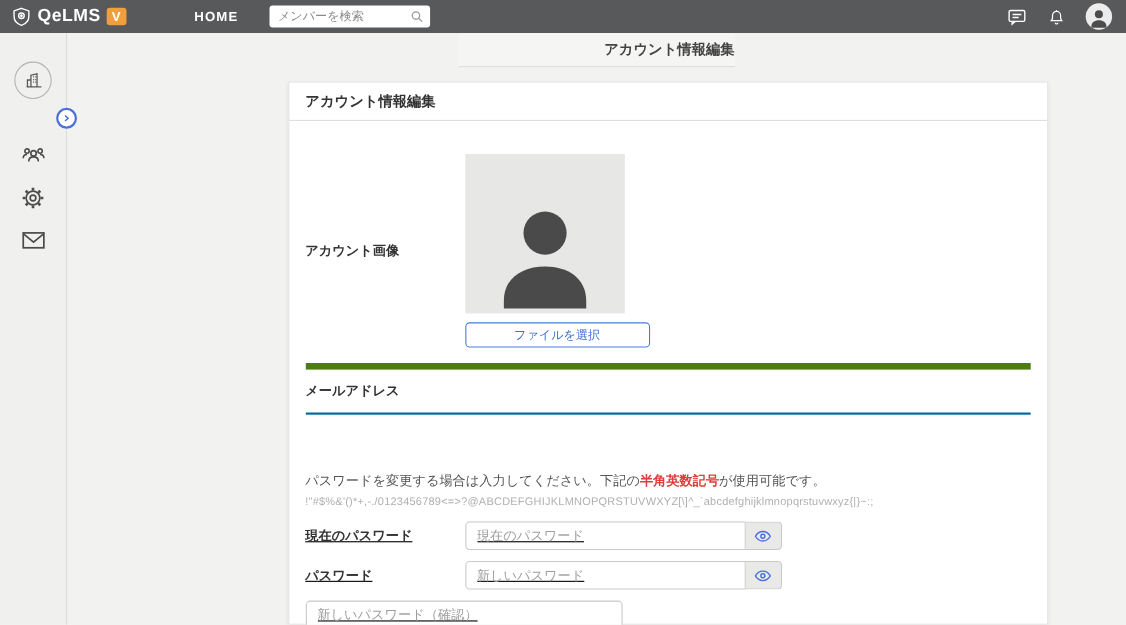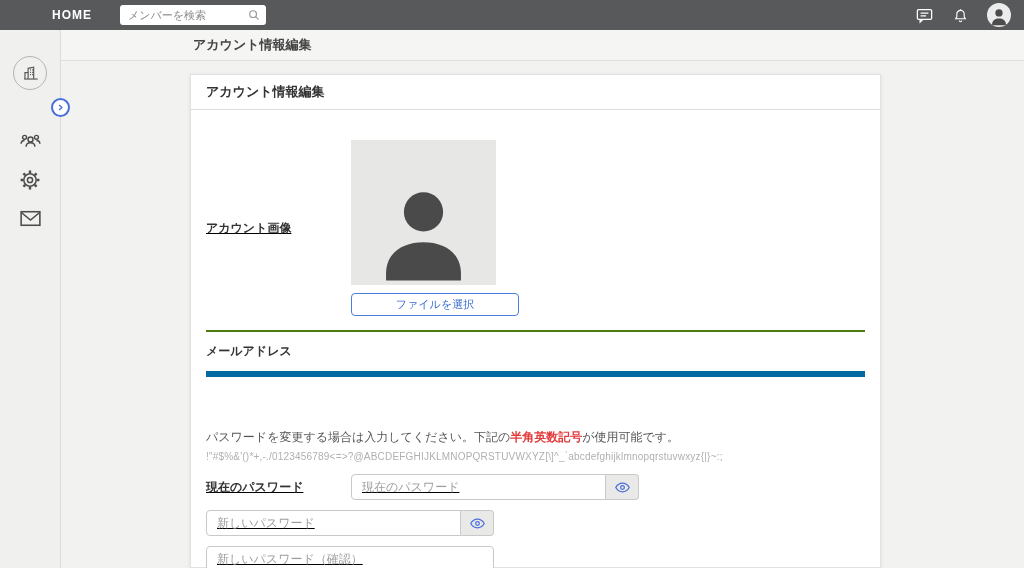--- a/index.html
+++ b/index.html
@@ -29,43 +29,43 @@
   .sidebar { width:61px; background:#f0f0ee; border-right:1px solid #dcdcda; position:relative;
     display:flex; flex-direction:column; align-items:center; flex-shrink:0; }
   .sb-circle { margin-top:26px; width:34px; height:34px; border:1px solid #b3b3b3; border-radius:50%;
     display:flex; align-items:center; justify-content:center; cursor:pointer; }
   .sb-toggle { position:absolute; top:68px; right:-10px; width:19px; height:19px; background:#fff;
     border:2px solid #4a6fdc; border-radius:50%; display:flex; align-items:center; justify-content:center;
     cursor:pointer; z-index:3; }
   .sb-ic { display:flex; cursor:pointer; }
   .sb-people { margin-top:39px; } .sb-gear { margin-top:14px; } .sb-mail { margin-top:14px; }
 
-  .content { flex:1; display:flex; flex-direction:column; min-width:0; }
+  .content { flex:1; display:flex; flex-direction:column; min-width:0;align-items:center; }
   .pagebar { height:31px; background:#f5f5f3; border-bottom:1px solid #dedede; display:flex;
     align-items:center; padding-left:132px; font-weight:bold; font-size:13px; color:#444; flex-shrink:0; }
   .main { flex:1; }
 
   
   .card { margin:13px 0 0 129px; width:691px; height:494px; background:#fff;
     border:1px solid #e2e2e2; box-shadow:0 1px 4px rgba(0,0,0,.08);
     display:flex; flex-direction:column; }
   .card-hd { padding:8px 15px; font-weight:bold; font-size:13px; color:#333;
     border-bottom:1px solid #dedede; flex-shrink:0; }
   .card-bd { padding:0 15px; flex:1; }
 
   .row { display:flex; }
   .row-label { width:145px; font-size:12px; font-weight:bold; color:#333; flex-shrink:0; }
-  .row-img { padding:30px 0 14px; align-items:center; border-bottom:2px solid #4d7c0f;text-decoration:underline; }
+  .row-img { padding:30px 0 14px; align-items:center; border-bottom:6px solid #4d7c0f; }
   .img-box { width:145px; height:145px; background:#e7e7e6; display:flex;
     align-items:flex-end; justify-content:center; overflow:hidden; }
   .file-btn { margin-top:8px; width:168px; height:23px; border:1px solid #4a7de0; color:#3a6ed1;
     background:#fff; border-radius:4px; font-size:11px; cursor:pointer;
     font-family:"Liberation Sans","DejaVu Sans",sans-serif; }
 
-  .row-email { padding:11px 0; align-items:center; border-bottom:6px solid #0369a1; }
+  .row-email { padding:11px 0; align-items:center; border-bottom:2px solid #0369a1; }
   .txt-input { width:288px; height:26px; border:1px solid #c9c9c9; border-radius:4px;
     padding:0 10px; font-size:13px; color:#6d6d6d; outline:none;
     font-family:"Liberation Sans","DejaVu Sans",sans-serif; }
   .txt-input::placeholder { color:#9d9d9d; }
 
   .note { padding:8px 0 7px; }
   .note-l1 { font-size:12px; color:#555;margin-top:44px; }
   .note-em { color:#e23b3b; font-weight:bold; }
   .note-l2 { font-size:10px; color:#b0b0b0; margin-top:5px; letter-spacing:.2px; white-space:nowrap; }
 
@@ -86,20 +86,31 @@
     padding:0 12px; font-size:12px; font-weight:bold; letter-spacing:3px; cursor:pointer;
     display:flex; align-items:center; gap:5px;
     font-family:"Liberation Sans","DejaVu Sans",sans-serif; }
 </style>
 </head>
 <body>
 
 <div class="app">
 
   <div class="hdr">
+    <div class="logo">
+      <span style="display:flex;">
+        <svg width="19" height="19" viewBox="0 0 24 24" fill="none" stroke="#fff" stroke-width="1.6">
+          <path d="M12 2l8.5 3v6.2c0 5.2-3.7 8.9-8.5 10.3C7.2 20.1 3.5 16.4 3.5 11.2V5z"></path>
+          <circle cx="12" cy="10.5" r="3.2"></circle>
+            <circle cx="12" cy="10.5" r="0.8" fill="#fff"></circle>
+        </svg>
+      </span>
+      <span class="logo-text">QeLMS</span>
+      <span class="logo-badge">V</span>
+    </div>
     <div class="nav-home">HOME</div>
     <div class="search">
       <input type="text" placeholder="メンバーを検索" style="">
       <span class="mag">
         <svg width="14" height="14" viewBox="0 0 24 24" fill="none" stroke="#9a9a9a" stroke-width="2">
           <circle cx="10.5" cy="10.5" r="5.8"></circle>
             <path d="M14.8 14.8L20 20"></path>
         </svg>
       </span>
     </div>
@@ -210,20 +221,21 @@
                 <span class="eye-btn">
                   <svg width="17" height="17" viewBox="0 0 24 24" fill="none" stroke="#4a6fdc" stroke-width="1.8">
                     <path d="M2.5 12S6 5.9 12 5.9 21.5 12 21.5 12 18 18.1 12 18.1 2.5 12 2.5 12z"></path>
                     <circle cx="12" cy="12" r="2.6"></circle>
                   </svg>
                 </span>
               </div>
             </div>
 
             <div class="row row-pw">
+              <div class="row-label">パスワード</div>
               <div class="pw-group">
                 <input type="text" class="txt-input" placeholder="新しいパスワード" style="">
                 <span class="eye-btn">
                   <svg width="17" height="17" viewBox="0 0 24 24" fill="none" stroke="#4a6fdc" stroke-width="1.8">
                     <path d="M2.5 12S6 5.9 12 5.9 21.5 12 21.5 12 18 18.1 12 18.1 2.5 12 2.5 12z"></path>
                     <circle cx="12" cy="12" r="2.6"></circle>
                   </svg>
                 </span>
               </div>
             </div>

